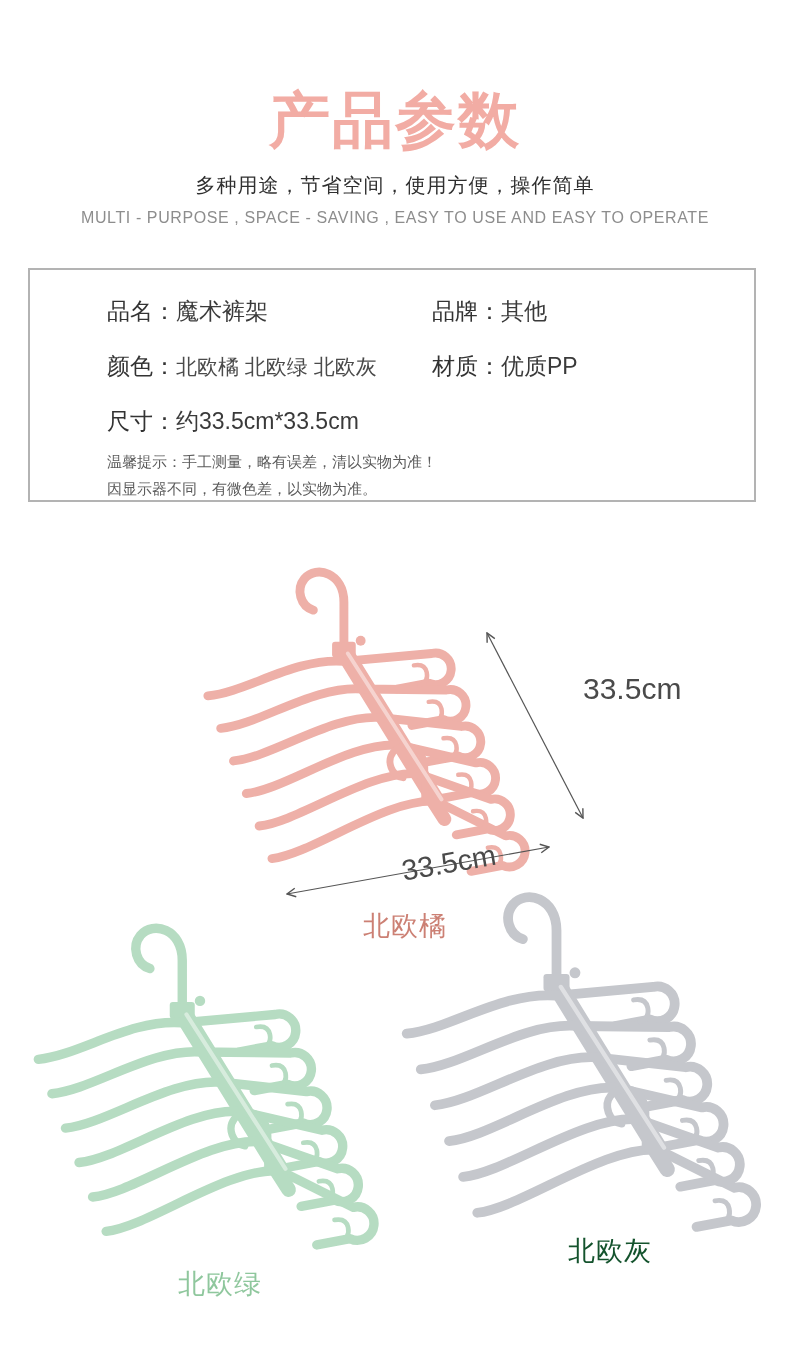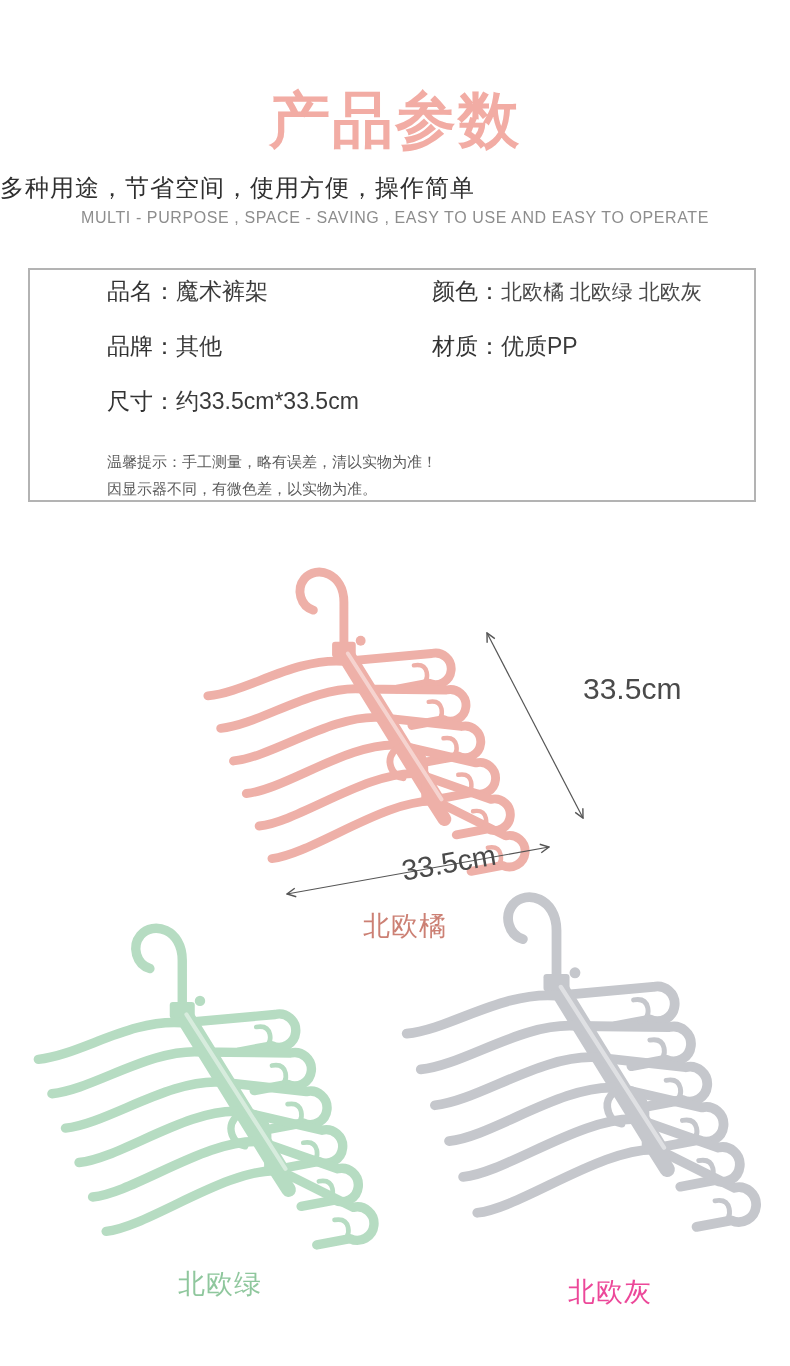--- a/index.html
+++ b/index.html
@@ -2,29 +2,29 @@
 <html><head>
 <meta charset="utf-8">
 <style>
   html,body{margin:0;padding:0;background:#fff;}
   body{font-family:"Liberation Sans","DejaVu Sans",sans-serif;}
   .page{position:relative;width:790px;height:1366px;background:#fff;overflow:hidden;margin:6px auto;}
 
   
   .title{position:absolute;left:0;top:74px;width:100%;text-align:center;
          font-size:61px;font-weight:700;letter-spacing:2px;color:#f2aca4;}
-  .subtitle{position:absolute;left:0;top:166px;width:100%;text-align:left;
-            font-size:24px;color:#2f2f2f;letter-spacing:1px;}
+  .subtitle{position:absolute;left:0;top:166px;width:100%;text-align:center;
+            font-size:20px;color:#2f2f2f;letter-spacing:1px;}
   .subtitle-en{position:absolute;left:0;top:203px;width:100%;text-align:center;
                font-size:16px;color:#8d8d8d;letter-spacing:.6px;}
 
   
   .spec-box{position:absolute;left:28px;top:262px;width:728px;height:234px;
             border:2px solid #b3b3b3;box-sizing:border-box;}
-  .spec-grid{position:absolute;left:77px;top:9px;right:10px;
+  .spec-grid{position:absolute;left:77px;top:29px;right:10px;
              display:grid;grid-template-columns:325px auto;row-gap:30px;}
   .spec-cell{font-size:23px;color:#333;white-space:nowrap;line-height:25px;}
   .spec-label{color:#333;}
   .spec-value{color:#3a3a3a;}
   .spec-value.small{font-size:21px;color:#4a4a4a;}
   .tips{position:absolute;left:77px;top:178px;font-size:15px;color:#5b5b5b;line-height:27px;}
 
   
   .fig{position:absolute;}
   .fig svg{display:block;width:100%;height:100%;}
@@ -44,24 +44,24 @@
   <div class="title" style="color: rgb(242, 172, 164);">产品参数</div>
   <div class="subtitle">多种用途，节省空间，使用方便，操作简单</div>
   <div class="subtitle-en">MULTI - PURPOSE ,  SPACE - SAVING , EASY  TO USE AND EASY TO OPERATE</div>
 
   <div class="spec-box">
     <div class="spec-grid">
       <div class="spec-cell">
         <span class="spec-label">品名：</span><span class="spec-value">魔术裤架</span>
       </div>
       <div class="spec-cell">
-        <span class="spec-label">颜色：</span><span class="spec-value small">北欧橘  北欧绿 北欧灰</span>
+        <span class="spec-label">品牌：</span><span class="spec-value">其他</span>
       </div>
       <div class="spec-cell">
-        <span class="spec-label">品牌：</span><span class="spec-value">其他</span>
+        <span class="spec-label">颜色：</span><span class="spec-value small">北欧橘  北欧绿 北欧灰</span>
       </div>
       <div class="spec-cell">
         <span class="spec-label">材质：</span><span class="spec-value">优质PP</span>
       </div>
       <div class="spec-cell">
         <span class="spec-label">尺寸：</span><span class="spec-value">约33.5cm*33.5cm</span>
       </div>
     </div>
     <div class="tips">
       <div>温馨提示：手工测量，略有误差，清以实物为准！</div>
@@ -117,15 +117,15 @@
       <use href="#hanger-shape"></use>
     </svg>
   </div>
   <div class="fig-label" style="left: 150px; top: 1260px; color: rgb(143, 199, 157);">北欧绿</div>
 
   <div class="fig" style="left: 398px; top: 868px; width: 380px; height: 380px; color: rgb(197, 199, 204);">
     <svg viewBox="0 0 350 350">
       <use href="#hanger-shape"></use>
     </svg>
   </div>
-  <div class="fig-label" style="left: 540px; top: 1268px; color: #ec4899;">北欧灰</div>
+  <div class="fig-label" style="left: 540px; top: 1227px; color: #14532d;">北欧灰</div>
 
 </div>
 
 </body></html>

